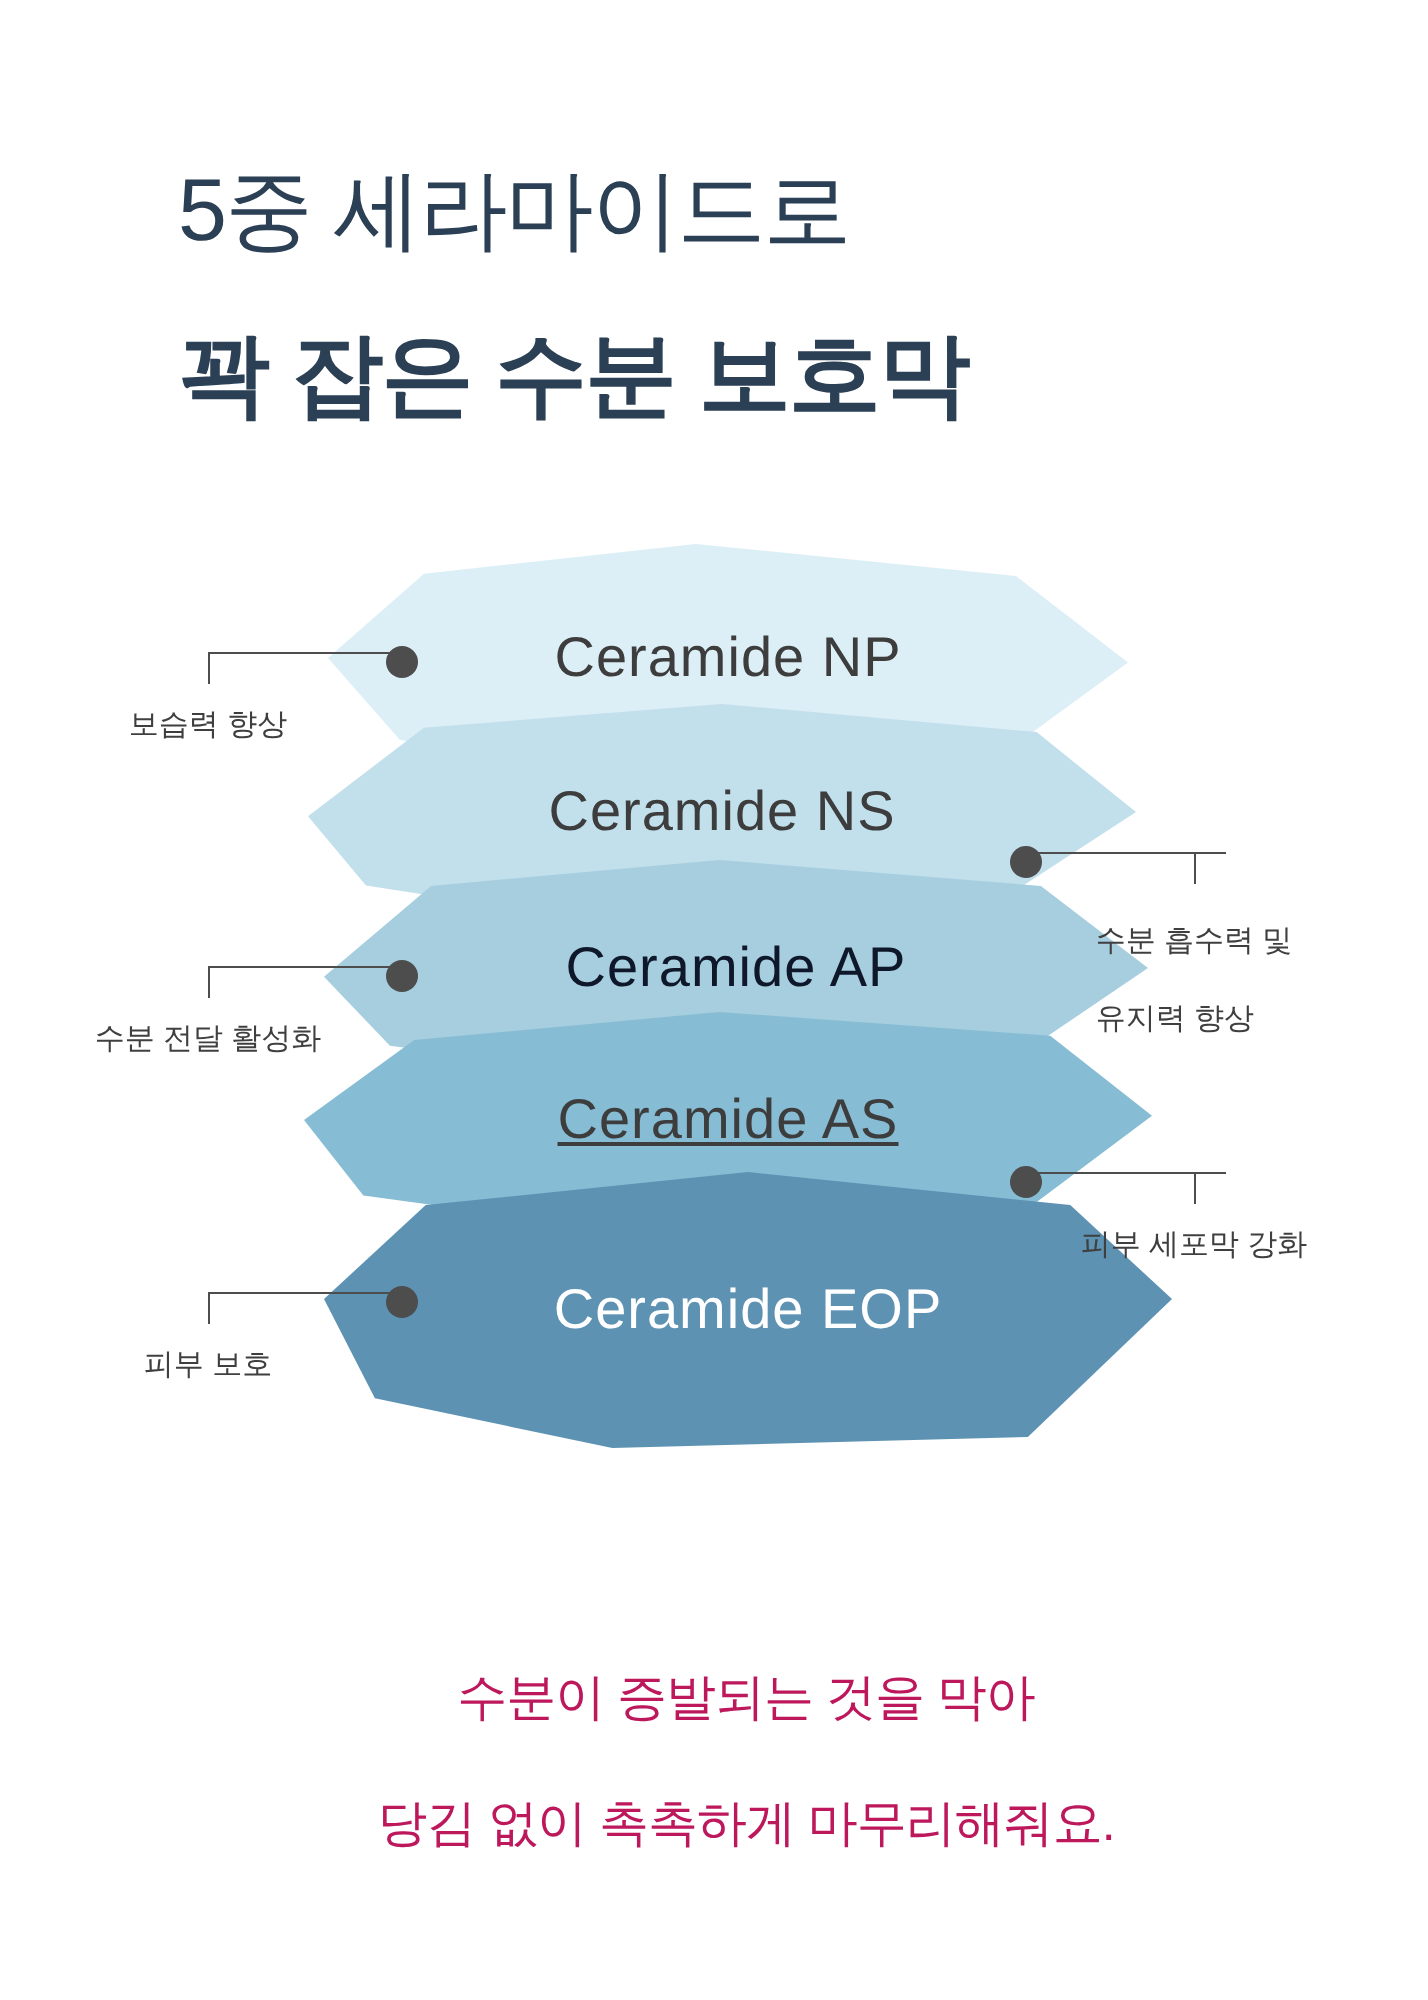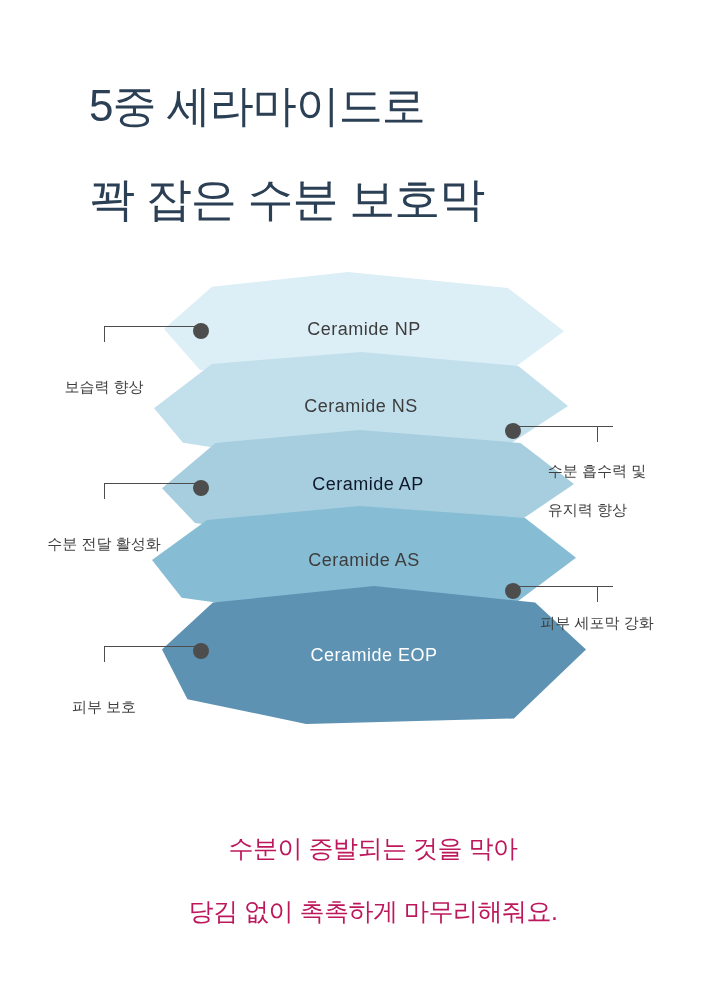--- a/index.html
+++ b/index.html
@@ -8,28 +8,28 @@
     font-family: "Liberation Sans", "DejaVu Sans", sans-serif;
     background:#ffffff;
     position:relative;
     overflow:hidden;
   }
   .page { position:relative; width:714px; height:1000px; background:#ffffff; }
 
   
   .title { position:absolute; left:57px; top:46px; line-height:1.28; }
   .title-line1 { font-size:44px; font-weight:500; letter-spacing:-1px; }
-  .title-line2 { font-size:46px; font-weight:400; letter-spacing:-1px; margin-top:20px; }
+  .title-line2 { font-size:46px; font-weight:700; letter-spacing:-1px; margin-top:8px; }
 
   
   .layer {
     position:absolute;
     display:flex; align-items:center; justify-content:center;
   }
-  .layer-label { font-size:18px; letter-spacing:0.5px; font-weight:400; }
+  .layer-label { font-size:28px; letter-spacing:0.5px; font-weight:400; }
   .l1 { left:148px; top:256px; width:400px; height:114px; z-index:1;
         clip-path:polygon(0% 50%, 12% 13%, 46% 0%, 86% 14%, 100% 52%, 84% 93%, 38% 100%, 9% 86%); }
   .l2 { left:138px; top:336px; width:414px; height:108px; z-index:2;
         clip-path:polygon(0% 52%, 14% 11%, 50% 0%, 88% 13%, 100% 50%, 82% 95%, 34% 100%, 7% 84%); }
   .l3 { left:146px; top:414px; width:412px; height:108px; z-index:3;
         clip-path:polygon(0% 54%, 13% 12%, 48% 0%, 87% 12%, 100% 50%, 83% 94%, 36% 100%, 8% 86%); }
   .l4 { left:136px; top:490px; width:424px; height:108px; z-index:4;
         clip-path:polygon(0% 50%, 13% 13%, 49% 0%, 88% 11%, 100% 48%, 84% 95%, 35% 100%, 7% 85%); }
   .l5 { left:146px; top:570px; width:424px; height:138px; z-index:5;
         clip-path:polygon(0% 46%, 12% 12%, 50% 0%, 88% 12%, 100% 46%, 83% 96%, 34% 100%, 6% 82%); }
@@ -37,21 +37,21 @@
   
   .callout { position:absolute; z-index:10; }
   .c-line { position:absolute; left:0; right:0; top:0; border-top:1.5px solid #4d4d4d; }
   .c-dot  { position:absolute; width:7px; height:7px; border-radius:50%; background:#4d4d4d; top:-3px; }
   .callout.left  .c-dot { right:-3px; }
   .callout.right .c-dot { left:-3px; }
   .c-tick { position:absolute; top:0; height:13px; border-left:1.5px solid #4d4d4d; }
   .callout.left  .c-tick { left:0; }
   .callout.right .c-tick { right:-1px; }
   .c-label { position:absolute; top:17px; font-size:15px; color:#3f3f3f; white-space:nowrap; line-height:1.55; }
-  .callout.left  .c-label { left:0; transform:translateX(-50%); text-align:center;margin-top:24px; }
+  .callout.left  .c-label { left:0; transform:translateX(-50%); text-align:center; }
   .callout.right .c-label { right:16px; transform:translateX(50%); text-align:left; }
   .c-label-line { display:block; }
 
   .co1 { left:88px;  top:310px; width:102px; }
   .co2 { left:492px; top:410px; width:105px; }
   .co3 { left:88px;  top:467px; width:102px; }
   .co4 { left:492px; top:570px; width:105px; }
   .co5 { left:88px;  top:630px; width:102px; }
 
   
@@ -73,21 +73,21 @@
 
     <div class="layer l1" style="background-color: rgb(220, 238, 246); color: rgb(61, 61, 61);">
       <span class="layer-label">Ceramide NP</span>
     </div>
     <div class="layer l2" style="background-color: rgb(194, 223, 236); color: rgb(61, 61, 61);">
       <span class="layer-label">Ceramide NS</span>
     </div>
     <div class="layer l3" style="background-color: rgb(166, 206, 222); color: #0f172a;">
       <span class="layer-label">Ceramide AP</span>
     </div>
-    <div class="layer l4" style="background-color: rgb(134, 188, 212); color: rgb(61, 61, 61);">
+    <div class="layer l4" style="background-color: rgb(134, 188, 212); color: rgb(61, 61, 61); text-decoration: underline;">
       <span class="layer-label">Ceramide AS</span>
     </div>
     <div class="layer l5" style="background-color: rgb(93, 146, 179); color: rgb(255, 255, 255);">
       <span class="layer-label">Ceramide EOP</span>
     </div>
 
     <div class="callout left co1">
       <span class="c-line"></span>
       <span class="c-dot"></span>
       <span class="c-tick"></span>

